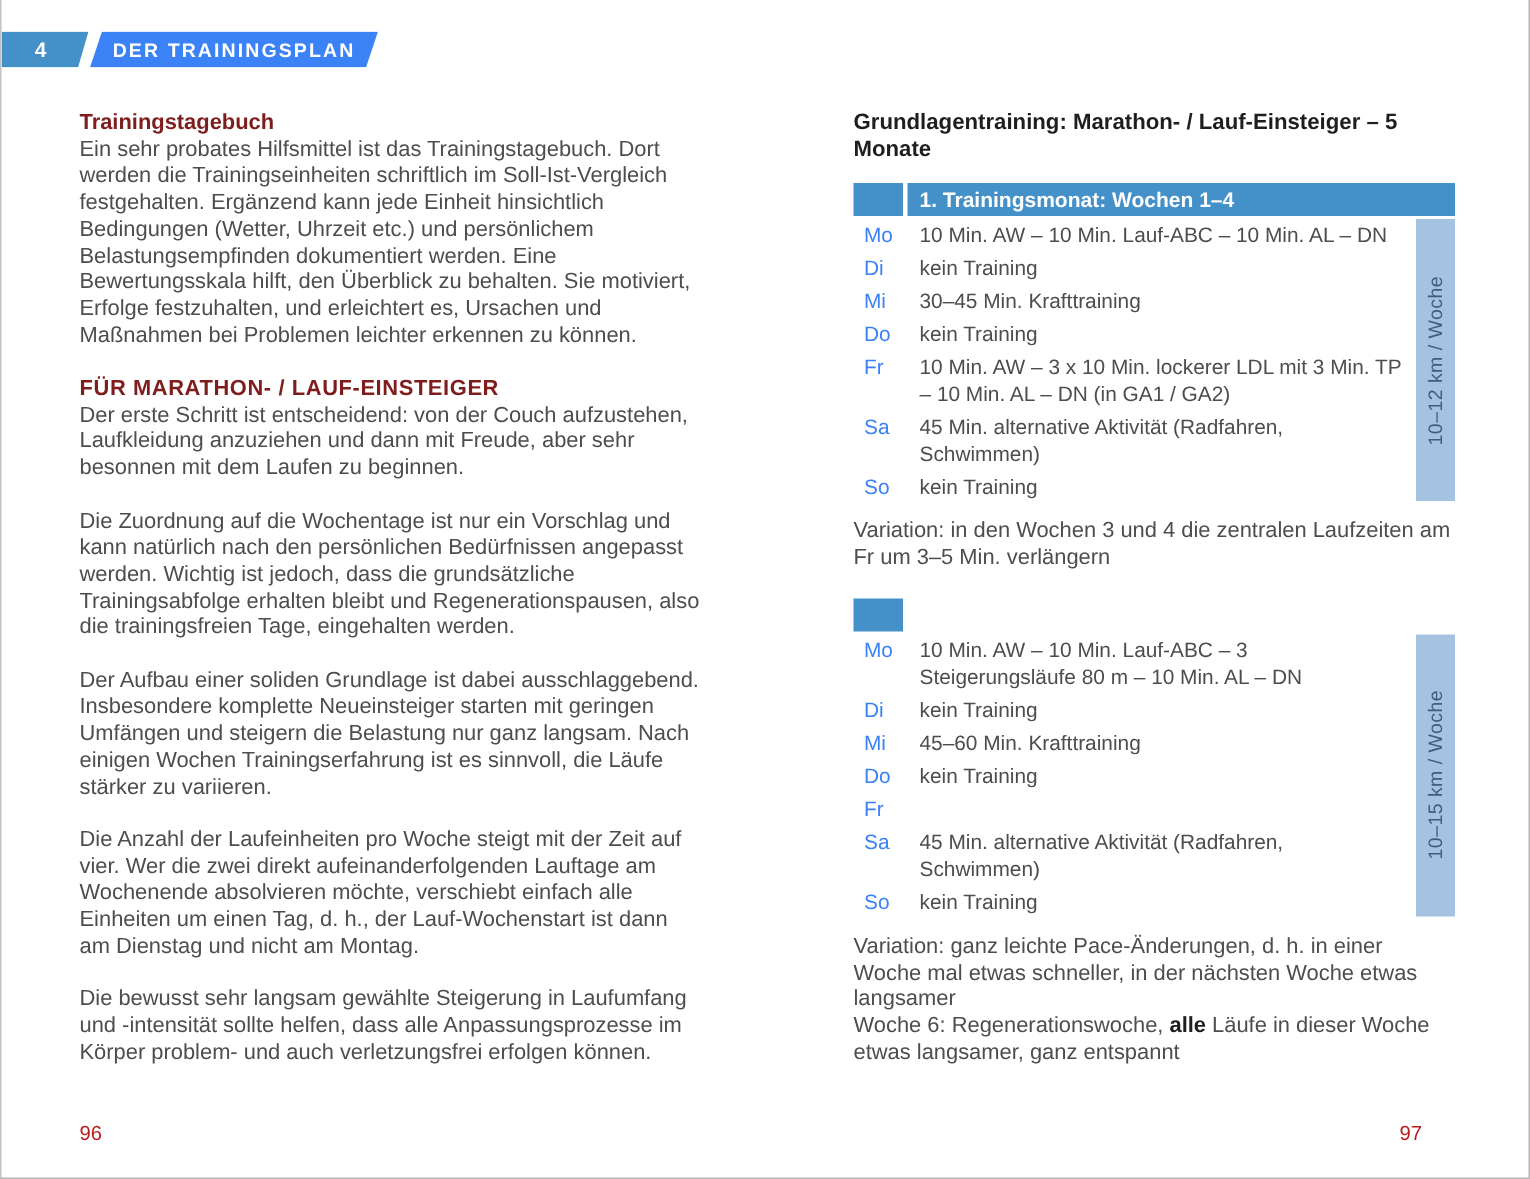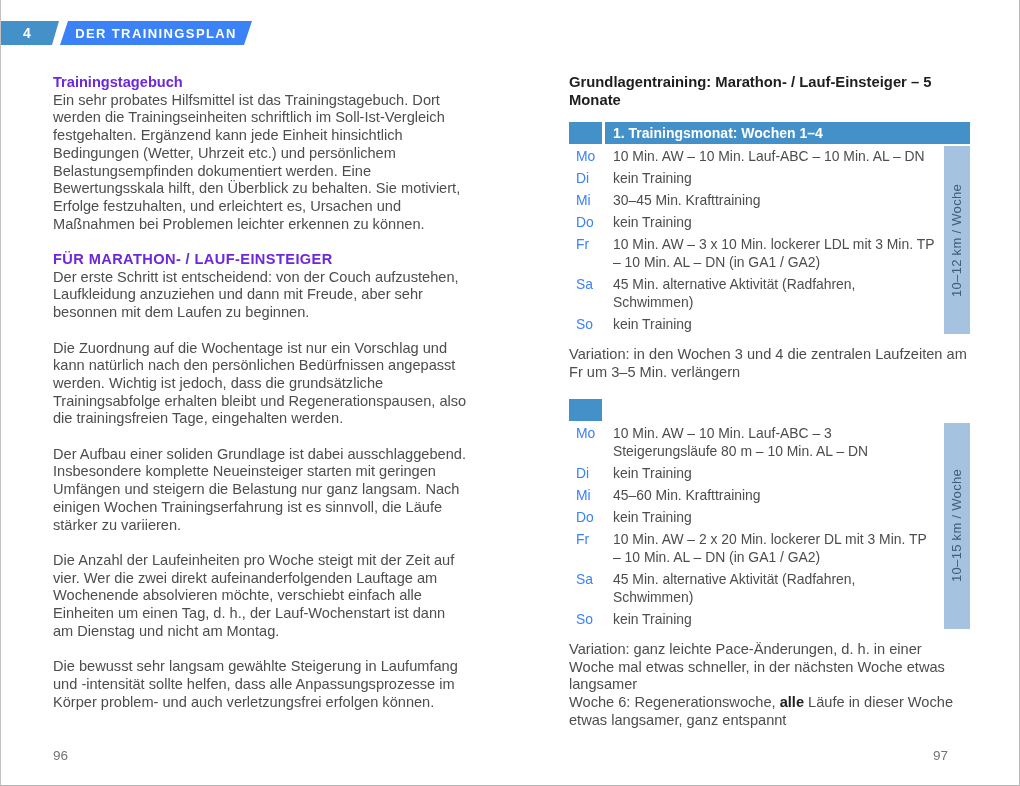--- a/index.html
+++ b/index.html
@@ -22,21 +22,21 @@
   .chapter-title{
     position:absolute;left:59px;top:0;width:192px;height:24px;background:#3b82f6;
     clip-path:polygon(8px 0,100% 0,calc(100% - 8px) 100%,0 100%);
     color:#fff;font-weight:bold;font-size:13px;letter-spacing:1.4px;
     display:flex;align-items:center;justify-content:center;box-sizing:border-box;
   }
 
   
   .left-col{position:absolute;left:52px;top:74px;width:414px;
     font-size:14.6px;line-height:17.7px;color:#4d4d4d;}
-  .left-col h3{margin:0;font-size:14.6px;line-height:17.7px;color:#6d28d9;font-weight:bold;}
+  .left-col h3{margin:0;font-size:14.6px;line-height:17.7px;color:#7f1d1d;font-weight:bold;}
   .left-col h3.caps{letter-spacing:0.4px;}
   .left-col p{margin:0 0 17.7px 0;}
   .left-col p.last{margin-bottom:0;}
 
   
   .right-col{position:absolute;left:568px;top:74px;width:401px;
     font-size:14.6px;line-height:17.7px;color:#4d4d4d;}
   .rp-title{font-weight:bold;color:#1e1e1e;font-size:14.8px;margin:0 0 13px 0;}
 
   .ttable{display:grid;grid-template-columns:33px 1fr 26px;column-gap:3px;row-gap:2px;
@@ -49,21 +49,21 @@
   .t-side{grid-column:3;grid-row:2 / 9;background:#a6c2e1;
     display:flex;align-items:center;justify-content:center;}
   .t-side span{writing-mode:vertical-rl;transform:rotate(180deg);
     font-size:13px;color:#3f5d7d;letter-spacing:0.3px;white-space:nowrap;}
 
   .variation{margin:12px 0 0 0;}
   .variation p{margin:0;}
   .table-gap{margin-top:17px;}
   b.inline{color:#1e1e1e;}
 
-  .pageno{position:absolute;top:748px;font-size:13.5px;color:#737373;}
+  .pageno{position:absolute;top:748px;font-size:13.5px;color:#b91c1c;}
   .pageno.left{left:52px;}
   .pageno.right{left:932px;width:36px;}
 </style>
 </head>
 <body>
 
 <div class="page">
 
   <div class="banner">
     <div class="chapter-num">4</div>
@@ -117,21 +117,20 @@
 
       <div class="t-day row-a">Mo</div>
       <div class="t-text row-a">10 Min. AW – 10 Min. Lauf-ABC – 3 Steigerungsläufe 80 m – 10 Min. AL – DN</div>
       <div class="t-day row-b">Di</div>
       <div class="t-text row-b">kein Training</div>
       <div class="t-day row-a">Mi</div>
       <div class="t-text row-a">45–60 Min. Krafttraining</div>
       <div class="t-day row-b">Do</div>
       <div class="t-text row-b">kein Training</div>
       <div class="t-day row-a">Fr</div>
-      <div class="t-text row-a">10 Min. AW – 2 x 20 Min. lockerer DL mit 3 Min. TP – 10 Min. AL – DN (in GA1 / GA2)</div>
       <div class="t-day row-b">Sa</div>
       <div class="t-text row-b">45 Min. alternative Aktivität (Radfahren, Schwimmen)</div>
       <div class="t-day row-a">So</div>
       <div class="t-text row-a">kein Training</div>
 
       <div class="t-side">
         <span>10–15 km / Woche</span>
       </div>
     </div>
 

